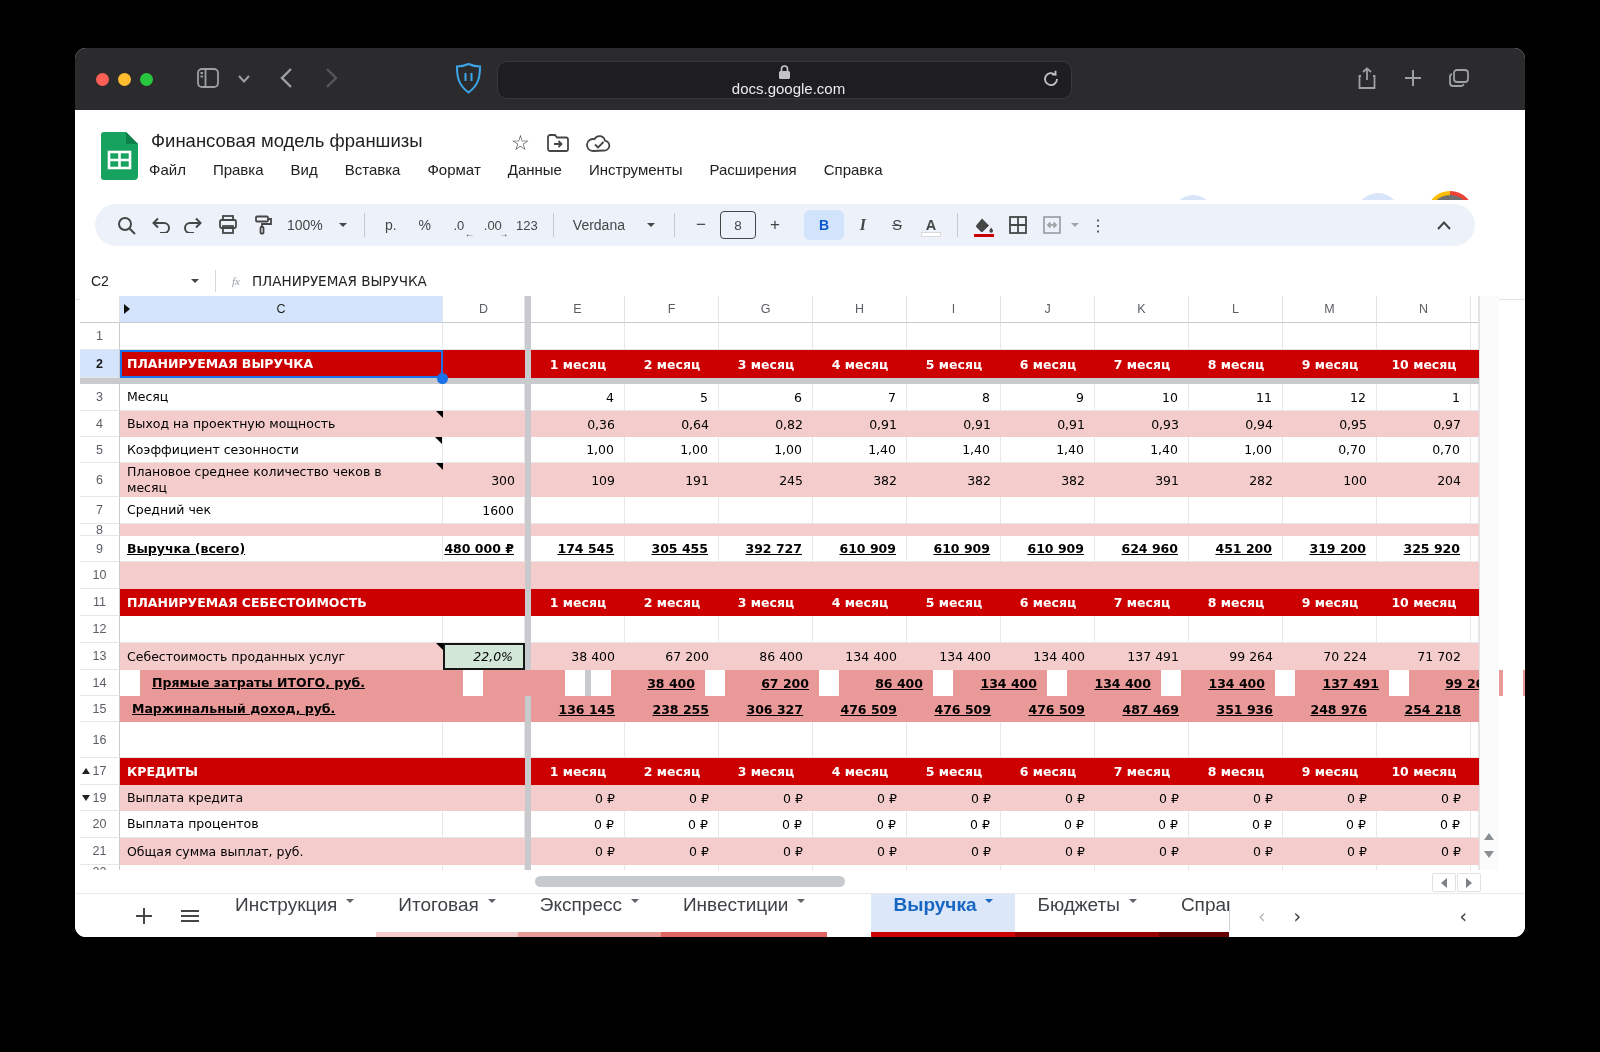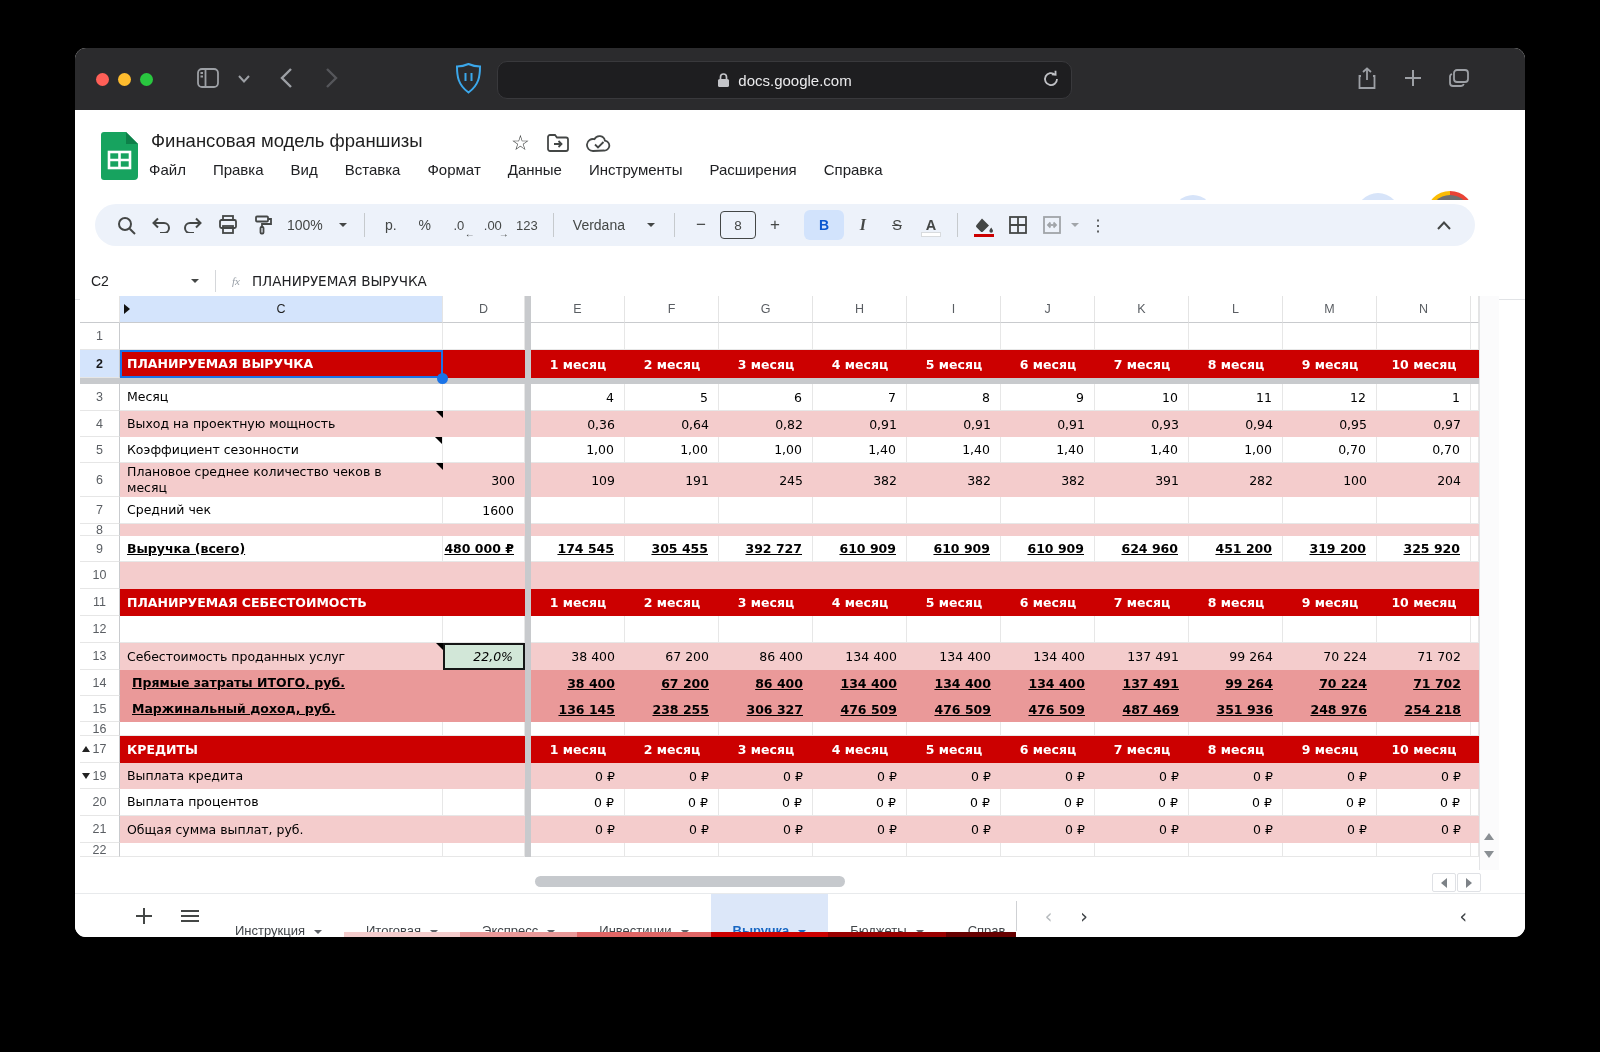--- a/index.html
+++ b/index.html
@@ -4,21 +4,21 @@
 <style>
   html,body{margin:0;padding:0;background:#000;}
   body{width:1600px;height:1052px;position:relative;font-family:"Liberation Sans",sans-serif;overflow:hidden;}
   .window{position:absolute;left:75px;top:48px;width:1450px;height:889px;border-radius:11px;overflow:hidden;background:#fff;box-shadow:0 25px 70px rgba(0,0,0,.6);}
 
   
   .titlebar{position:absolute;left:0;top:0;width:100%;height:62px;background:#2b2b2d;}
   .tl{position:absolute;top:25px;width:13px;height:13px;border-radius:50%;}
   .ticon{position:absolute;top:19px;color:#9da0a5;}
   svg{display:block}
-  .urlbar{position:absolute;left:422px;top:13px;width:573px;height:36px;background:#1e1e20;border:1px solid #39393c;border-radius:10px;display:flex;align-items:center;justify-content:center;}
+  .urlbar{position:absolute;left:422px;top:13px;width:573px;height:36px;background:#1e1e20;border:1px solid #39393c;border-radius:10px;display:flex;align-items:center;justify-content:center;flex-direction:column;}
   .urltext{color:#ebebed;font-size:15px;margin-left:8px;}
   .reload{position:absolute;right:10px;top:7px;}
 
   
   .appheader{position:absolute;left:0;top:62px;width:100%;height:90px;background:#fff;}
   .docicon{position:absolute;left:26px;top:22px;}
   .doctitle{position:absolute;left:76px;top:20px;font-size:18.5px;color:#1f1f1f;}
   .titleicons{position:absolute;left:436px;top:21px;display:flex;gap:17px;align-items:center;color:#444746;}
   .menubar{position:absolute;left:74px;top:51px;display:flex;gap:27px;}
   .menu-item{font-size:15px;color:#202124;cursor:default;}
@@ -82,24 +82,24 @@
   .vsb{position:absolute;left:1404px;top:248px;width:20px;height:574px;background:#fbfbfc;border-left:1px solid #e3e4e6;box-sizing:border-box;}
   .vsb .arr{position:absolute;left:4px;width:0;height:0;border-left:5px solid transparent;border-right:5px solid transparent;}
   .hsb{position:absolute;left:5px;top:822px;width:1419px;height:23px;background:#fff;}
   .hsb .thumb{position:absolute;left:455px;top:6px;width:310px;height:11px;border-radius:6px;background:#c6c9cd;}
   .sbtn{position:absolute;top:3px;width:22px;height:17px;border:1px solid #dfe1e5;border-radius:2px;background:#fff;display:flex;align-items:center;justify-content:center;}
 
   
   .sheetbar{position:absolute;left:0;top:845px;width:100%;height:44px;background:#fff;border-top:1px solid #e8eaec;display:flex;align-items:center;box-sizing:border-box;padding-left:60px;}
   .sbicon{color:#444746;margin-right:28px;}
   .tabs{display:flex;height:44px;margin-left:14px;}
-  .tab{display:flex;align-items:flex-end;gap:9px;padding:0 22px;height:44px;position:relative;font-size:13px;color:#3f4347;box-sizing:border-box;}
+  .tab{display:flex;align-items:flex-start;gap:9px;padding:0 22px;height:44px;position:relative;font-size:19px;color:#3f4347;box-sizing:border-box;}
   .tab .tcar{width:0;height:0;border:4.5px solid transparent;border-top-color:#5f6368;margin-top:5px;}
   .tab .strip{position:absolute;left:0;right:0;bottom:0;height:6px;}
-  .tab.active{background:#dce7f9;color:#1766c2;font-weight:700;}
+  .tab.active{background:#dce7f9;color:#1766c2;font-weight:700;margin-left:44px;}
   .tab.active .tcar{border-top-color:#1766c2;}
   .tab.clipped{width:70px;overflow:hidden;padding-right:0;}
   .tabdivider{width:1px;height:30px;background:#cfd1d4;margin-top:0;}
   .navarr{font-size:19px;margin-left:28px;color:#3f4347;font-family:"DejaVu Sans",sans-serif;}
   .navarr.dis{color:#b7bbbe;}
   .far-left-arr{margin-left:auto;margin-right:58px;font-size:19px;color:#3f4347;font-family:"DejaVu Sans",sans-serif;}
 </style>
 </head>
 <body>
 
@@ -599,21 +599,21 @@
         <div class="cell val p">86 400</div>
         <div class="cell val p">134 400</div>
         <div class="cell val p">134 400</div>
         <div class="cell val p">134 400</div>
         <div class="cell val p">137 491</div>
         <div class="cell val p">99 264</div>
         <div class="cell val p">70 224</div>
         <div class="cell val p">71 702</div>
         <div class="cell p"></div>
       </div>
-      <div class="grow" style="height: 26px;">
+      <div class="grow" style="height: 26px; gap: 20px;">
         <div class="rn">14</div>
         <div class="cell lab m b">Прямые затраты ИТОГО, руб.</div>
         <div class="cell val m"></div>
         <div class="fz"></div>
         <div class="cell val m b">38 400</div>
         <div class="cell val m b">67 200</div>
         <div class="cell val m b">86 400</div>
         <div class="cell val m b">134 400</div>
         <div class="cell val m b">134 400</div>
         <div class="cell val m b">134 400</div>
@@ -633,21 +633,21 @@
         <div class="cell val m b">306 327</div>
         <div class="cell val m b">476 509</div>
         <div class="cell val m b">476 509</div>
         <div class="cell val m b">476 509</div>
         <div class="cell val m b">487 469</div>
         <div class="cell val m b">351 936</div>
         <div class="cell val m b">248 976</div>
         <div class="cell val m b">254 218</div>
         <div class="cell m"></div>
       </div>
-      <div class="grow" style="height: 14px;">
+      <div class="grow" style="height: 36px;">
         <div class="rn">16</div>
         <div class="cell lab w"></div>
         <div class="cell val w"></div>
         <div class="fz"></div>
         <div class="cell val w"></div>
         <div class="cell val w"></div>
         <div class="cell val w"></div>
         <div class="cell val w"></div>
         <div class="cell val w"></div>
         <div class="cell val w"></div>

